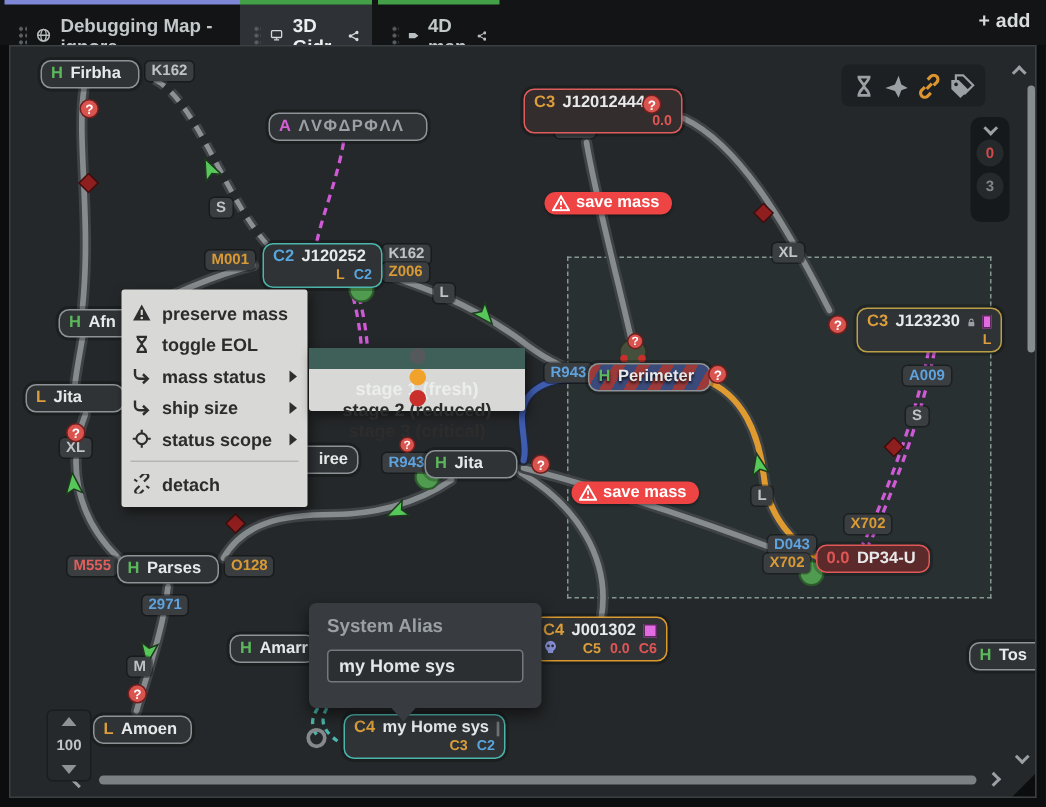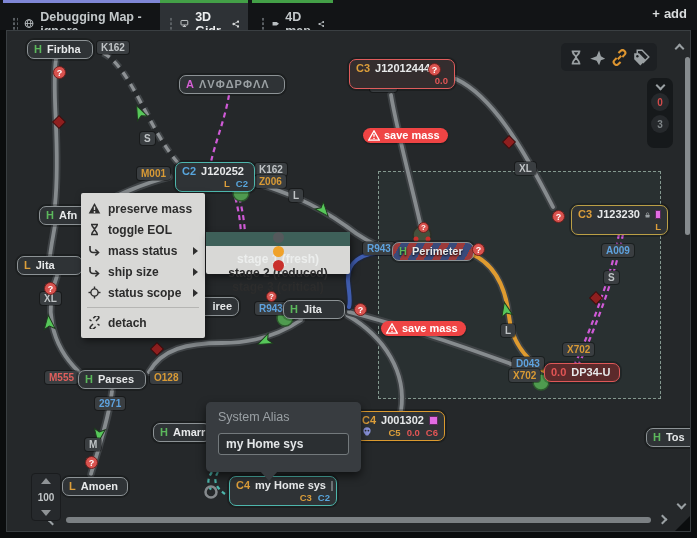--- a/index.html
+++ b/index.html
@@ -75,21 +75,21 @@
   #submenu { position:absolute; left:199px; top:201px; width:144px; background:#d8d8d6;
     border-radius:2px; z-index:31; box-shadow:2px 3px 7px rgba(0,0,0,.5);
     font-size:12px; color:#2c2c2c; font-weight:bold; }
   .srow { height:14px; display:flex; align-items:center; gap:9px; padding:0 10px;flex-direction:column; }
   .srow.hl { background:#3e6059; color:#eceeed; }
   .dot { width:11px; height:11px; border-radius:50%; flex:none; }
 
   
   #alias { position:absolute; left:199px; top:371px; width:155px; height:70px; background:#383c40;
     border-radius:5px; z-index:25; box-shadow:0 4px 10px rgba(0,0,0,.6); padding:8px 12px; }
-  #alias h3 { color:#9aa0a4; font-size:12.5px; font-weight:normal; margin-bottom:9px; }
+  #alias h3 { color:#9aa0a4; font-size:12.5px; font-weight:bold; margin-bottom:9px; }
   #alias input { width:131px; height:22px; background:#2b2f32; border:1px solid #73797c;
     border-radius:3px; color:#e3e6e8; font-size:12px; font-weight:bold; padding:0 7px;
     font-family:"Liberation Sans",sans-serif; }
   #aliasptr { position:absolute; left:253px; top:440px; width:0; height:0; z-index:25;
     border-left:9px solid transparent; border-right:9px solid transparent; border-top:10px solid #383c40; }
 
   
   #maptools { position:absolute; left:554px; top:12px; width:96px; height:28px; background:#1d2023;
     border-radius:5px; z-index:9; display:flex; align-items:center; justify-content:space-around; padding:0 5px;}
   #countcol { position:absolute; left:640px; top:47px; width:26px; height:70px; background:#16191b;

